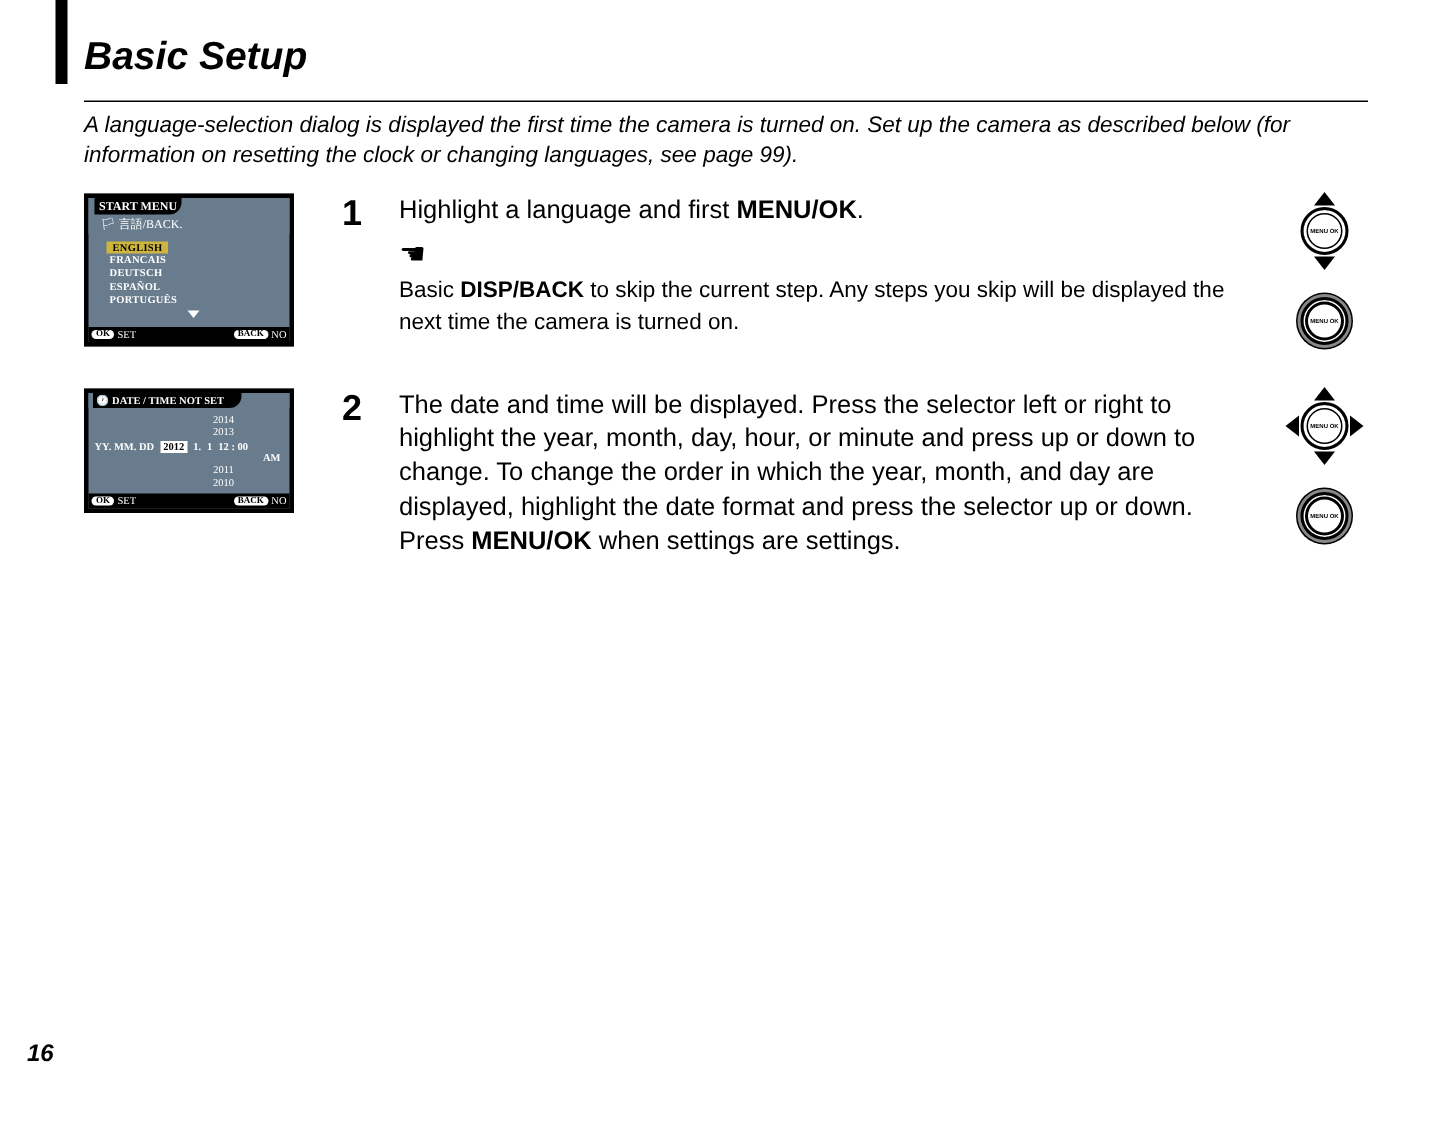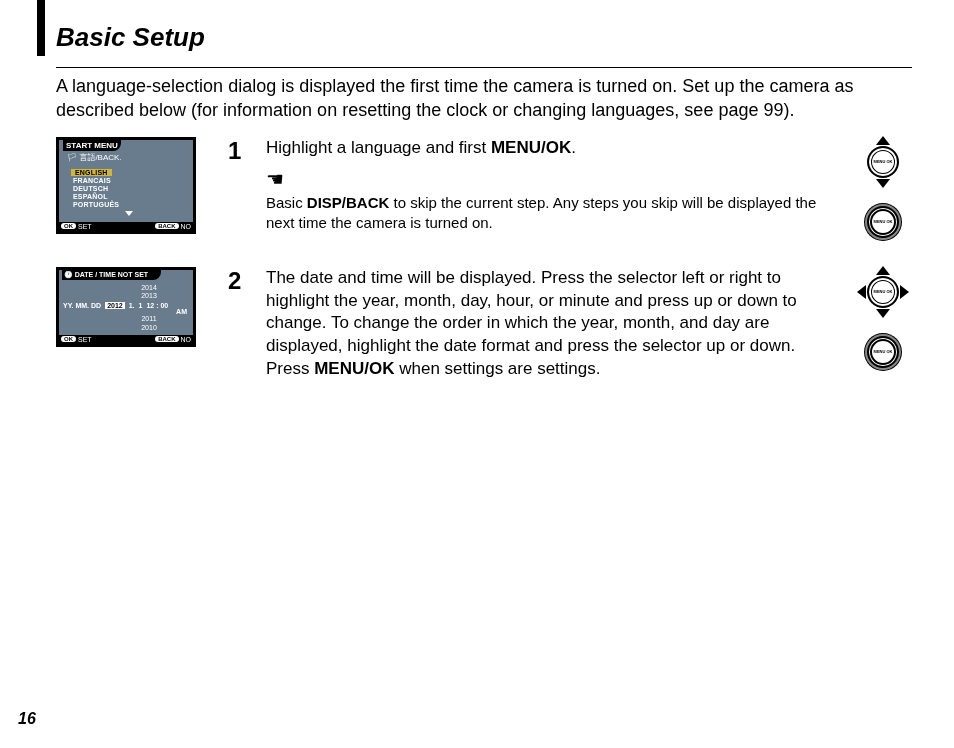--- a/index.html
+++ b/index.html
@@ -26,38 +26,39 @@
   }
   h1.title {
     margin: 0 0 3px 0;
     font-style: italic;
     font-weight: 700;
     font-size: 26px;
     border-bottom: 1.5px solid #000;
     padding-bottom: 14px;
   }
   .intro {
-    font-size: 18px;
+    font-size: 15px;
     line-height: 1.35;
     margin: 6px 0 14px 0;
+    font-style: italic;
   }
   .step-row {
     display: flex;
     align-items: flex-start;
     margin-bottom: 20px;
     gap: 20px;
   }
   .lcd {
     flex: 0 0 152px;
   }
   .lcd-box {
     width: 140px;
     border: 3px solid #000;
     background: #697c8e;
-    font-family: Liberation Sans, sans-serif;
+    font-family: Liberation Serif, serif;
     font-size: 8px;
     color: #fff;
     position: relative;
     box-sizing: border-box;
   }
   .lcd-titlebar {
     background: #000;
     color: #fff;
     font-weight: bold;
     padding: 1px 3px;
@@ -171,21 +172,21 @@
     margin-right: 4px;
   }
   .section-note .bd {
     font-size: 16px;
     line-height: 1.35;
     margin-top: 2px;
   }
   .page-num {
     position: absolute;
     left: 18px;
-    bottom: 20px;
+    bottom: 36px;
     font-style: italic;
     font-weight: 700;
     font-size: 16px;
   }
   b { font-weight: 700; }
   .dt-header {
     background:#000; color:#fff; font-size:7px; font-weight:bold;
     padding:1px 2px; display:flex; align-items:center; gap:2px;
     border-bottom-right-radius:8px; width:95px; margin-left:3px;
   }

